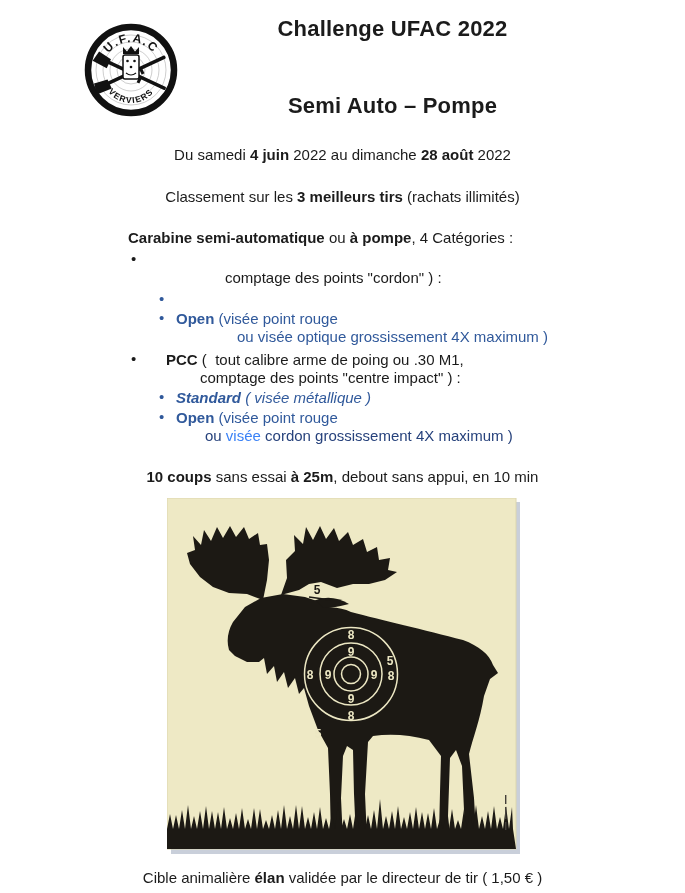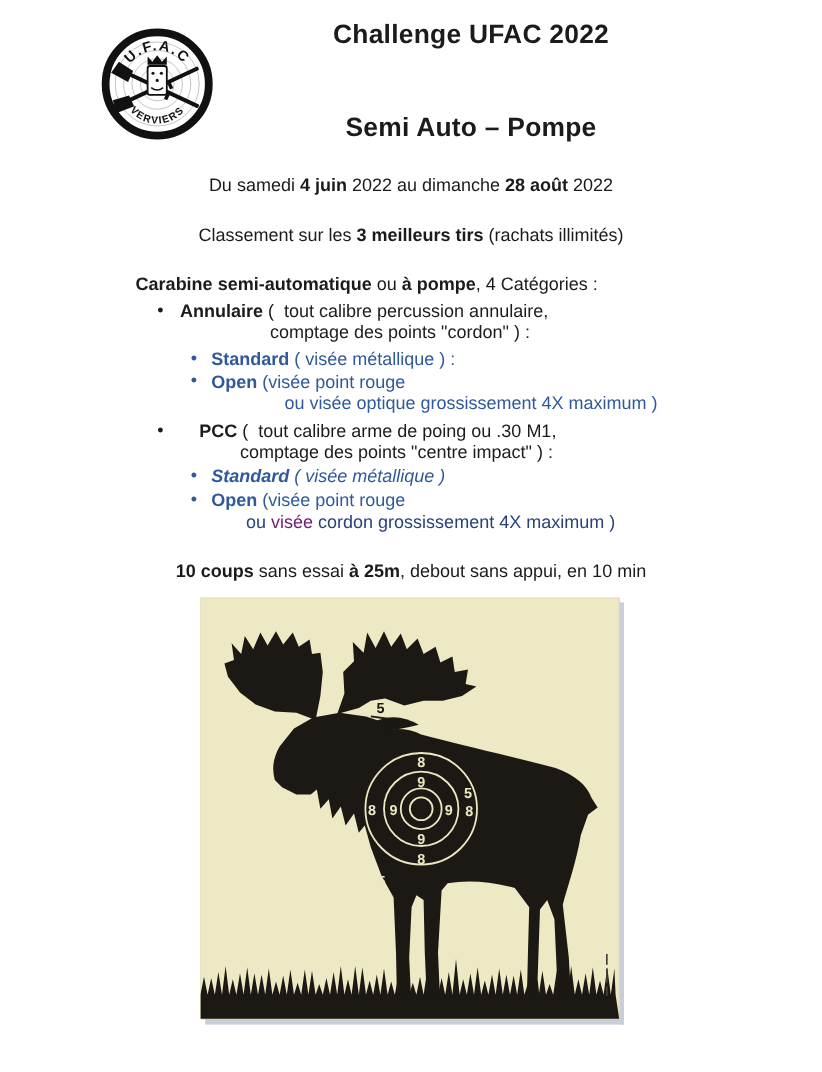--- a/index.html
+++ b/index.html
@@ -6,21 +6,21 @@
   .page{
     position:relative;width:685px;height:893px;background:#ffffff;
     font-family:"Liberation Sans",sans-serif;color:#1b1b1b;overflow:hidden;
   }
   .abs{position:absolute;}
   .center{left:0;width:685px;text-align:center;}
   .t{font-size:15px;line-height:17px;white-space:nowrap;}
   .title{font-size:22px;font-weight:bold;letter-spacing:.2px;}
   .b{font-weight:bold;}
   .blue{color:#30599b;}
-  .blue-light{color:#701a75;}
+  .blue-light{color:#3b82f6;}
   .blue-dark{color:#27427c;}
   .bullet{font-size:15px;line-height:17px;}
   svg text{font-family:"Liberation Sans",sans-serif;}
 </style>
 </head>
 <body>
 
 <div class="page">
 
   <svg class="abs" style="left:84px;top:23px;" width="94" height="94" viewBox="0 0 94 94">
@@ -67,34 +67,28 @@
   <div class="abs title" style="left:205px;top:71px;width:375px;text-align:center;margin-top:22px;">Semi Auto – Pompe</div>
 
   <div class="abs center t" style="top:146px;">
     <span>Du samedi </span><span class="b">4 juin</span><span> 2022 au dimanche </span><span class="b">28 août</span><span> 2022</span>
   </div>
 
   <div class="abs center t" style="top:188px;">
     <span>Classement sur les </span><span class="b">3 meilleurs tirs</span><span> (rachats illimités)</span>
   </div>
 
-  <div class="abs t" style="left:113px;top:229px;">
+  <div class="abs t" style="left:128px;top:229px;">
     <span class="b">Carabine semi-automatique</span><span> ou </span><span class="b">à pompe</span><span>, 4 Catégories :</span>
   </div>
 
   <div class="abs bullet" style="left:131px;top:250px;">•</div>
-  <div class="abs t" style="left:150px;top:251px;">
-    <span class="b">Annulaire</span><span> (&nbsp; tout calibre percussion annulaire,</span>
-  </div>
   <div class="abs t" style="left:225px;top:269px;">comptage des points "cordon" ) :</div>
 
   <div class="abs bullet blue" style="left:159px;top:290px;">•</div>
-  <div class="abs t blue" style="left:176px;top:291px;">
-    <span class="b">Standard</span><span> ( visée métallique ) :</span>
-  </div>
 
   <div class="abs bullet blue" style="left:159px;top:309px;">•</div>
   <div class="abs t blue" style="left:176px;top:310px;">
     <span class="b">Open</span><span> (visée point rouge</span>
   </div>
   <div class="abs t blue" style="left:237px;top:328px;">ou visée optique grossissement 4X maximum )</div>
 
   <div class="abs bullet" style="left:131px;top:350px;">•</div>
   <div class="abs t" style="left:166px;top:351px;">
     <span class="b">PCC</span><span> (&nbsp; tout calibre arme de poing ou .30 M1,</span>
@@ -177,14 +171,17 @@
     </g>
     <text x="150" y="96" font-size="12" font-weight="bold" fill="#1c1914" text-anchor="middle">5</text>
 
     <g fill="#44403a">
       <rect x="338" y="297" width="1.4" height="9"></rect>
       <rect x="338" y="309" width="1.4" height="12"></rect>
       <rect x="338" y="324" width="1.4" height="8"></rect>
     </g>
   </svg>
 
+  <div class="abs center t" style="top:869px;">
+    <span>Cible animalière </span><span class="b">élan</span><span> validée par le directeur de tir ( 1,50 € )</span>
+  </div>
 
 </div>
 
 </body></html>

